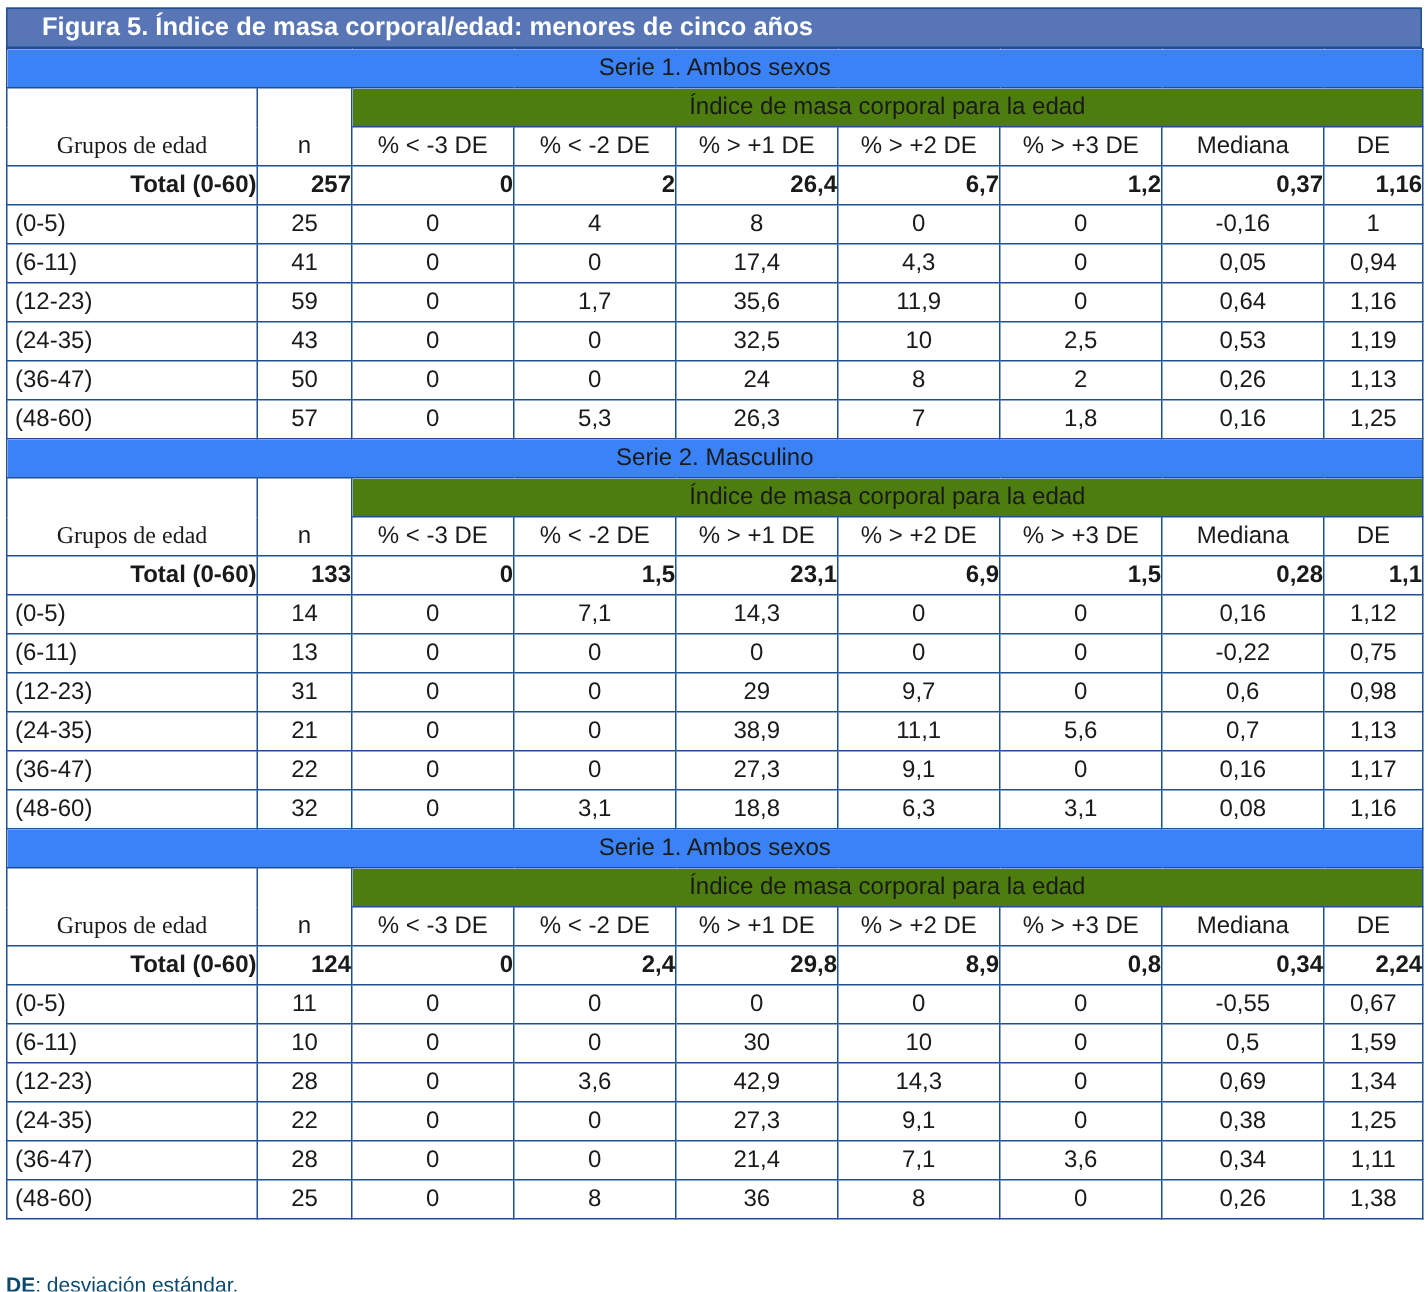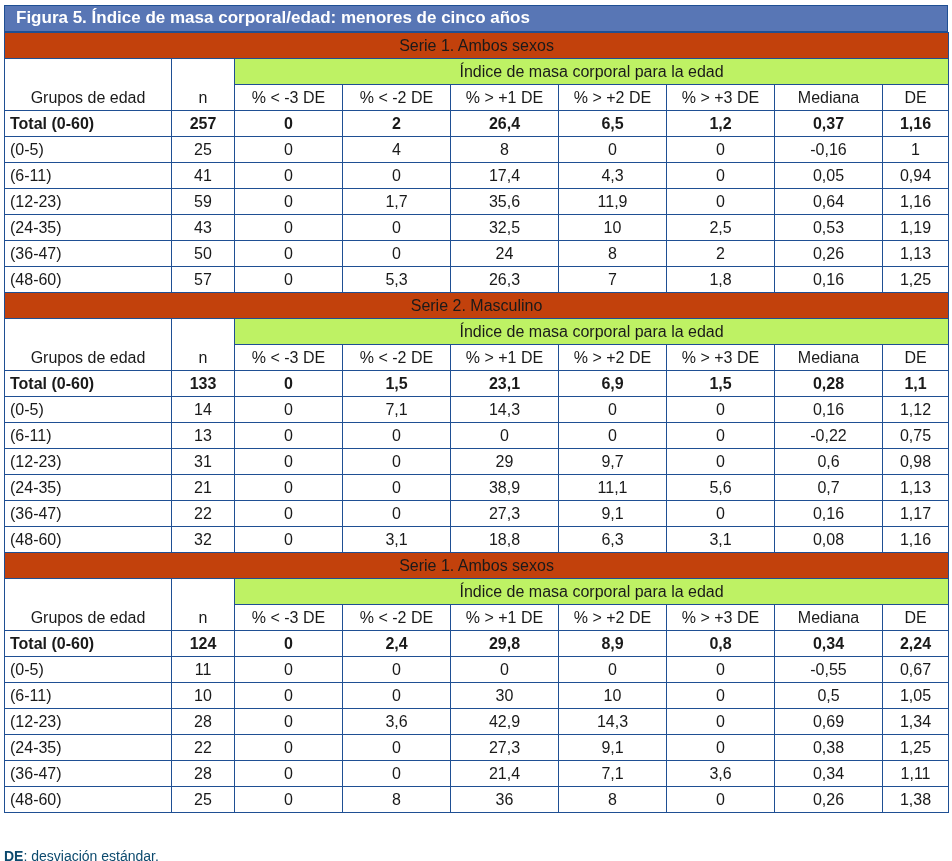--- a/index.html
+++ b/index.html
@@ -1,31 +1,31 @@
 <!DOCTYPE html>
 <html><head>
   <meta charset="utf-8">
   <style>
     html, body { margin: 0; padding: 0; background: #ffffff; }
     body { width: 952px; height: 861px; position: relative; overflow: hidden;
            font-family: "Liberation Sans", sans-serif; color: #1a1a1a; }
     .figure { position: absolute; left: 4px; top: 5px; width: 944px; }
     .title-bar { height: 27px; background: #5876b5; border: 1.5px solid #1f4f93; box-sizing: border-box;
-                 color: #ffffff; font-weight: bold; font-size: 17px; line-height: 24px; padding-left: 11px;
+                 color: #ffffff; font-weight: bold; font-size: 17px; line-height: 24px; padding-left: 23px;
                  white-space: nowrap; }
     table { border-collapse: collapse; width: 944px; table-layout: fixed; font-size: 16px; }
     td, th { border: 1.5px solid #1f4f93; padding: 0; height: 25px; text-align: center;
              font-weight: normal; line-height: 24px; white-space: nowrap; overflow: hidden; }
-    .serie-row td { background: #c2410c; height: 25px; }
-    .index-row th.idx { background: #bef264; }
+    .serie-row td { background: #3b82f6; height: 25px; }
+    .index-row th.idx { background: #4d7c0f; }
     th.blank { background: #ffffff; }
-    th.grp { text-align: center; vertical-align: bottom; }
+    th.grp { text-align: center; vertical-align: bottom; font-family: Liberation Serif, serif; }
     th.n { vertical-align: bottom; }
     td.age { text-align: left; padding-left: 5px; }
-    tr.total td { font-weight: bold; }
+    tr.total td { font-weight: bold; text-align: right; }
     .footnote { position: absolute; left: 4px; top: 848px; font-size: 14px; color: #0c4a6e; }
     .footnote b { font-weight: bold; }
   </style>
 </head>
 <body>
 
 <div class="figure">
   <div class="title-bar">Figura 5. Índice de masa corporal/edad: menores de cinco años</div>
   <table>
     <colgroup>
@@ -56,21 +56,21 @@
           <th>% &gt; +3 DE</th>
           <th>Mediana</th>
           <th>DE</th>
         </tr>
         <tr class="total">
         <td class="age">Total (0-60)</td>
           <td>257</td>
           <td>0</td>
           <td>2</td>
           <td>26,4</td>
-          <td>6,5</td>
+          <td>6,7</td>
           <td>1,2</td>
           <td>0,37</td>
           <td>1,16</td>
         </tr>
         <tr class="">
         <td class="age">(0-5)</td>
           <td>25</td>
           <td>0</td>
           <td>4</td>
           <td>8</td>
@@ -269,21 +269,21 @@
         </tr>
         <tr class="">
         <td class="age">(6-11)</td>
           <td>10</td>
           <td>0</td>
           <td>0</td>
           <td>30</td>
           <td>10</td>
           <td>0</td>
           <td>0,5</td>
-          <td>1,05</td>
+          <td>1,59</td>
         </tr>
         <tr class="">
         <td class="age">(12-23)</td>
           <td>28</td>
           <td>0</td>
           <td>3,6</td>
           <td>42,9</td>
           <td>14,3</td>
           <td>0</td>
           <td>0,69</td>

